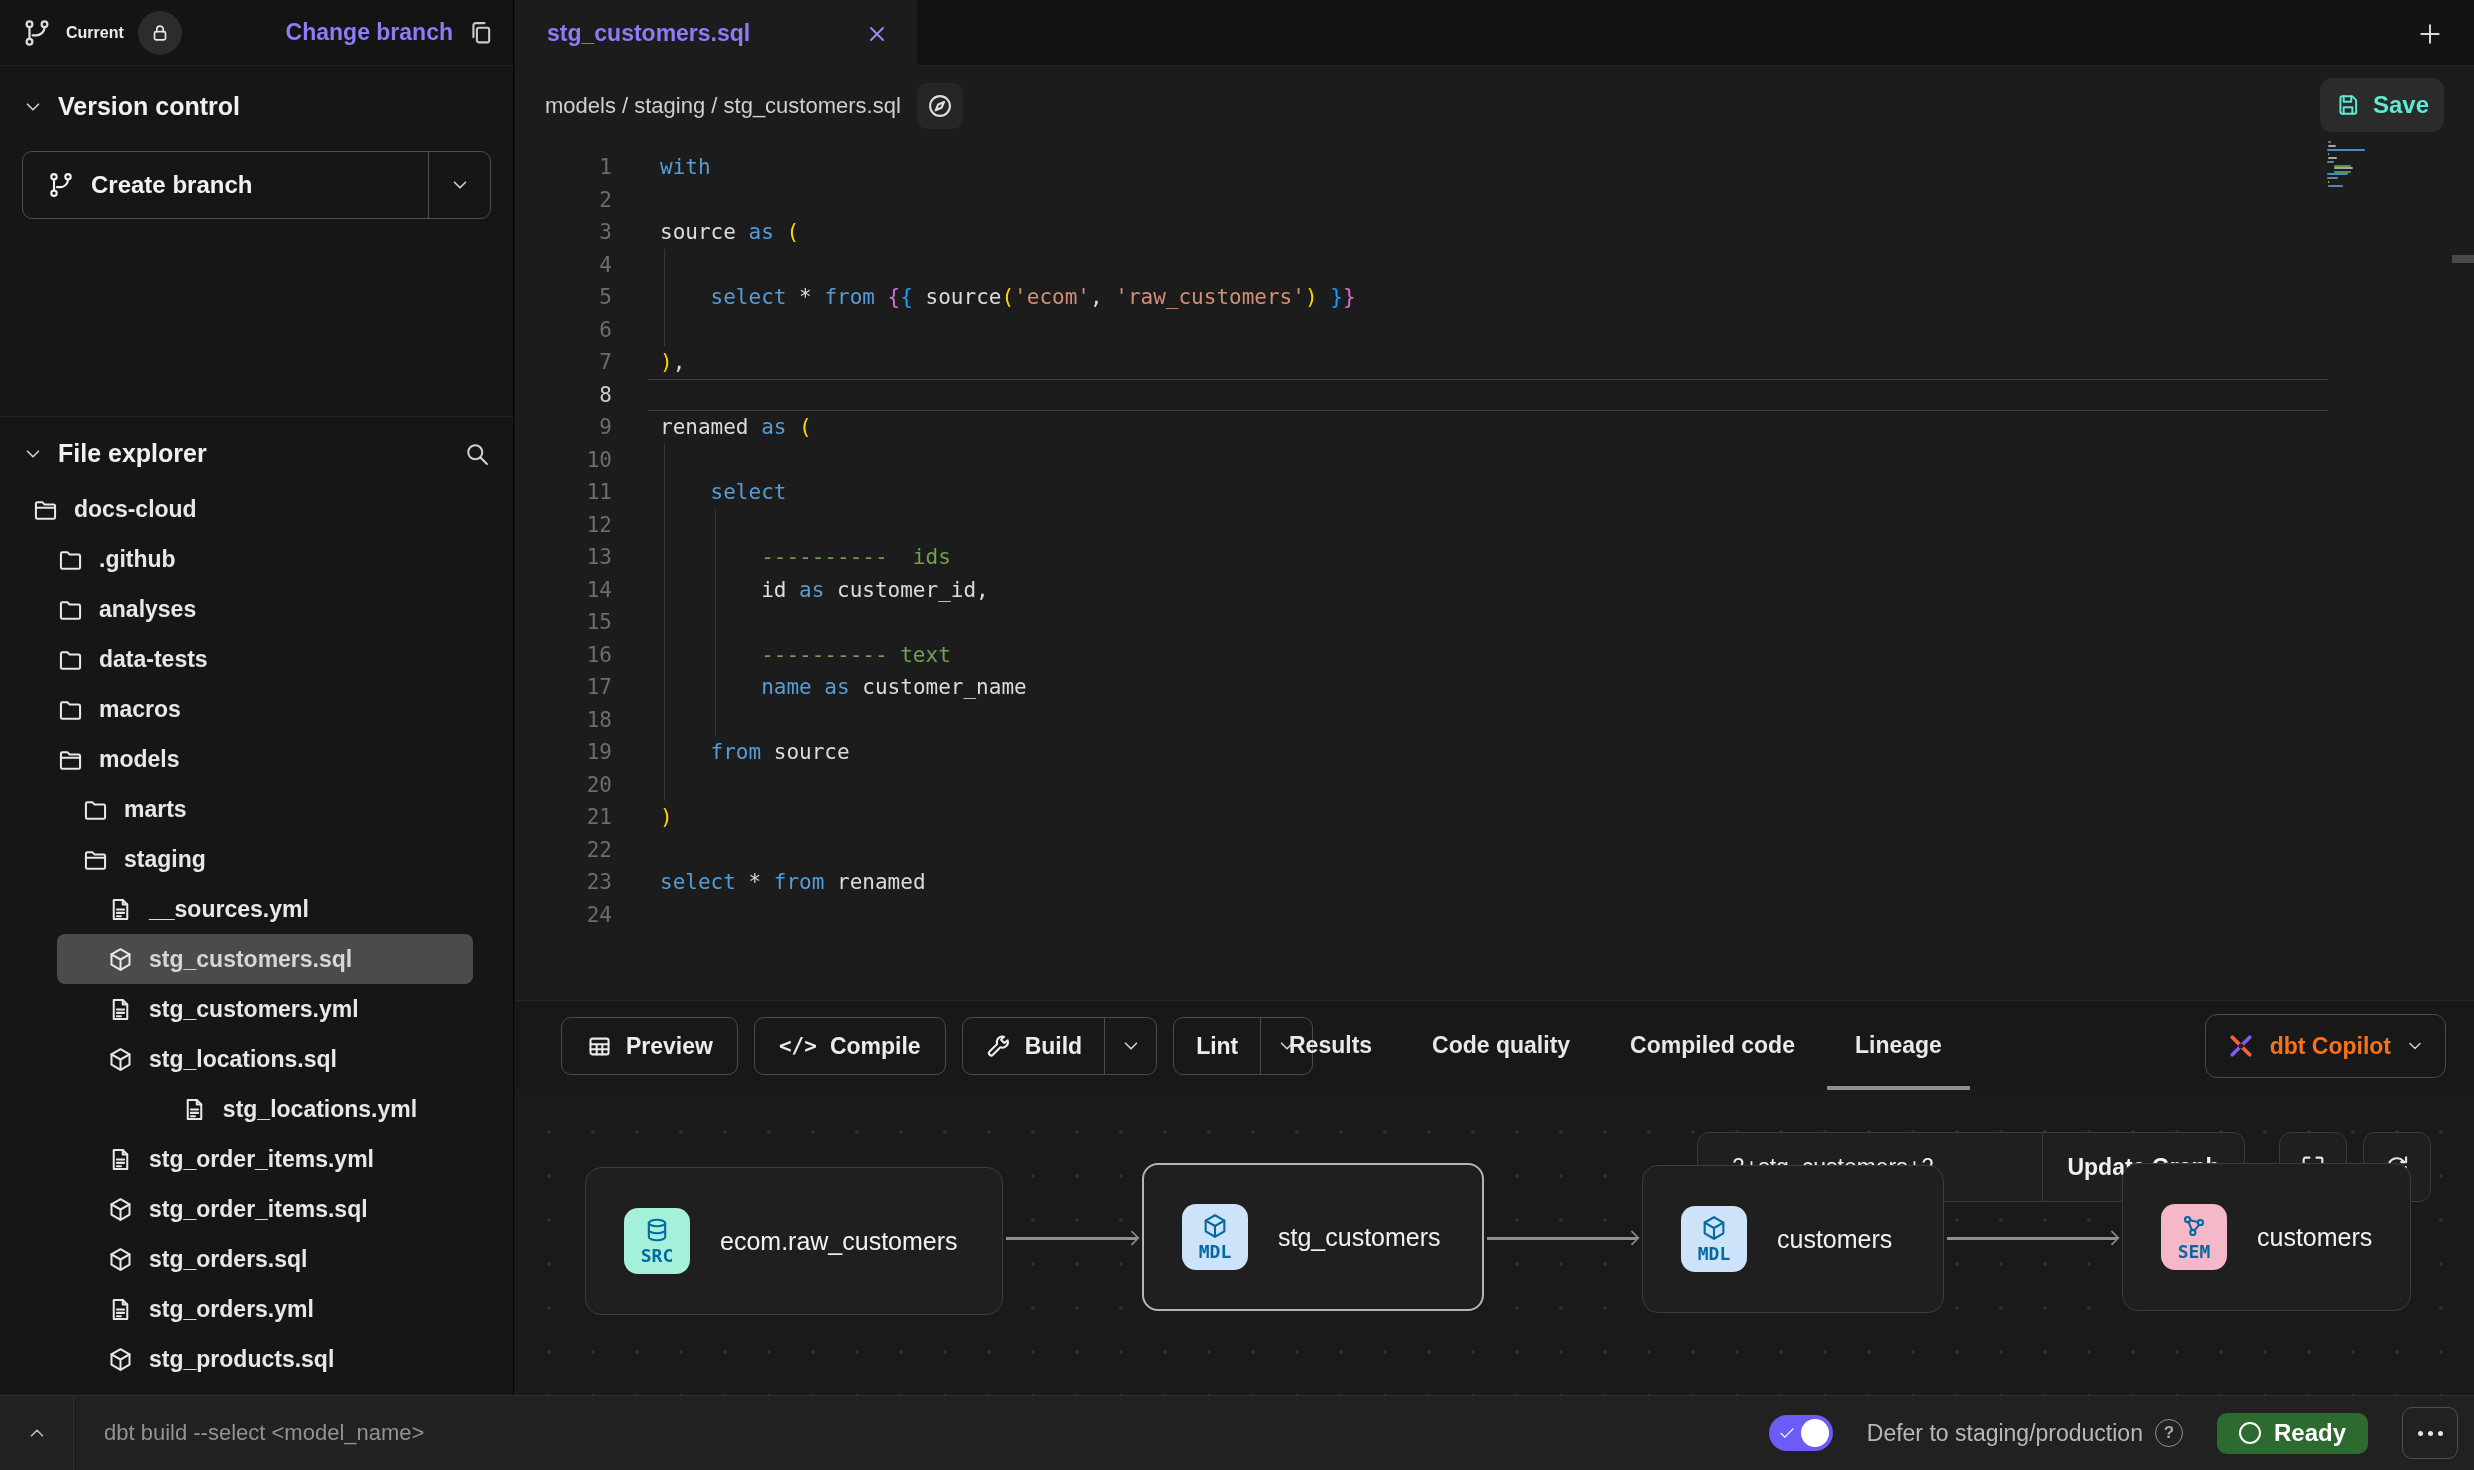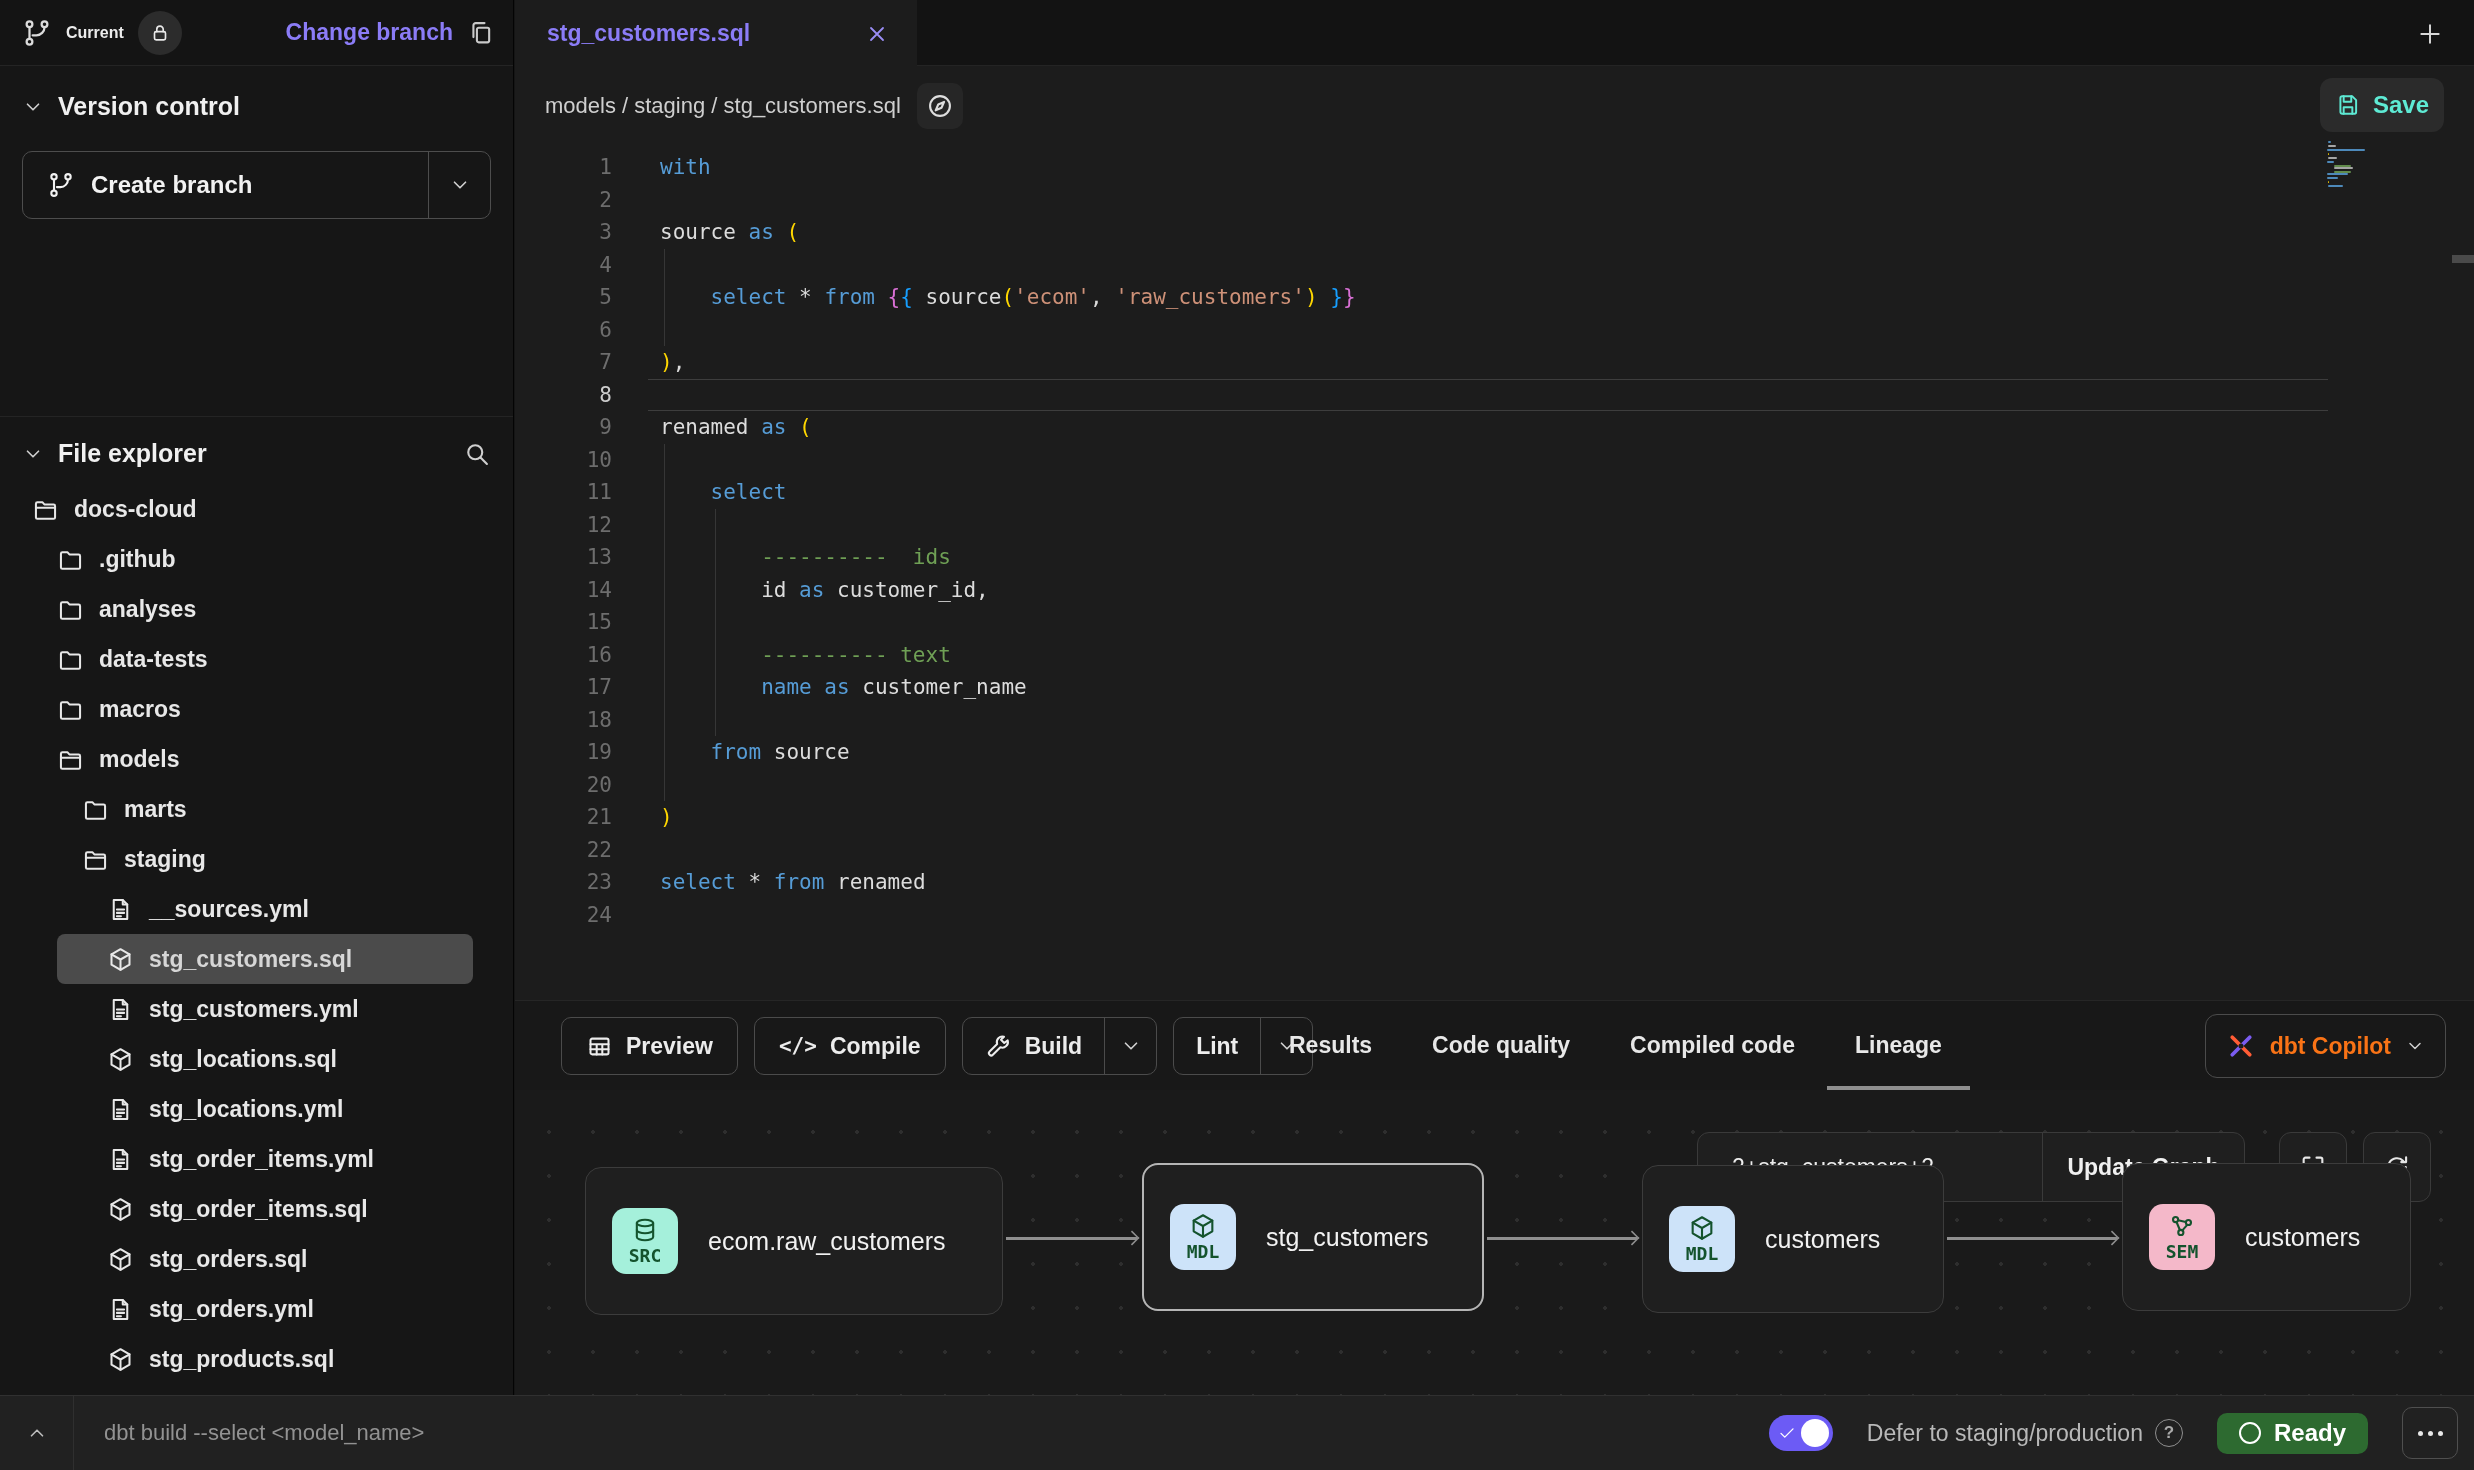--- a/index.html
+++ b/index.html
@@ -113,21 +113,21 @@
   .copilot .chev { width:20px; height:20px; }
 
   
   .lineage { position:absolute; left:515px; right:0; top:1090px; height:305px; background:#1a1a1a;
              background-image:radial-gradient(#2e2e2e 1.6px, transparent 1.8px);
              background-size:44px 44px; background-position:12px 20px; }
   .node { position:absolute; height:148px; background:#1f1f1f; border:1.5px solid #3c3c3c;
           border-radius:16px; display:flex; align-items:center; padding-left:26px; cursor:pointer; }
   .node.selected { border:2.5px solid #b5b5b5; }
   .badge { width:66px; height:66px; border-radius:14px; display:flex; flex-direction:column;
-           align-items:center; justify-content:center; gap:1px; color:#14532d; }
+           align-items:center; justify-content:center; gap:1px; color:#0369a1;margin-left:12px; }
   .badge .icon { width:28px; height:28px; stroke-width:1.6; }
   .badge-txt { font-family:"DejaVu Sans Mono", monospace; font-size:18px; font-weight:700; }
   .node-label { margin-left:30px; font-size:25px; color:#f2f2f2; }
   .arrow { position:absolute; height:2.5px; background:#8f8f8f; }
   .arrow::after { content:""; position:absolute; right:-2px; top:-6px; width:12px; height:12px;
                   border-top:2.5px solid #8f8f8f; border-right:2.5px solid #8f8f8f;
                   transform:rotate(45deg) scale(.75); }
   .graph-ctl { position:absolute; left:1182px; top:42px; height:70px; width:548px; display:flex;
                background:#1f1f1f; border:1px solid #3a3a3a; border-radius:12px; overflow:hidden; }
   .gc-input { flex:1; display:flex; align-items:center; padding-left:34px; font-size:23px; color:#ececec; }
@@ -340,21 +340,21 @@
           </div>
           <div class="tree-row" style="padding-left: 85px;">
             <div class="icon">
               <svg viewBox="0 0 24 24">
                 <path d="M12 2.8l8 4.6v9.2l-8 4.6-8-4.6V7.4z"></path>
                 <path d="M4 7.4l8 4.6 8-4.6M12 12v9.2"></path>
               </svg>
             </div>
             <div style="white-space: nowrap;">stg_locations.sql</div>
           </div>
-          <div class="tree-row" style="padding-left: 85px;">
+          <div class="tree-row" style="padding-left: 85px; justify-content: center;">
             <div class="icon">
               <svg viewBox="0 0 24 24">
                 <path d="M6 3.5h8l4 4v13H6z"></path>
                 <path d="M14 3.5v4h4"></path>
                 <path d="M8.8 12h6.4M8.8 15h6.4M8.8 18h3.6"></path>
               </svg>
             </div>
             <div style="white-space: nowrap;">stg_locations.yml</div>
           </div>
           <div class="tree-row" style="padding-left: 85px;">

